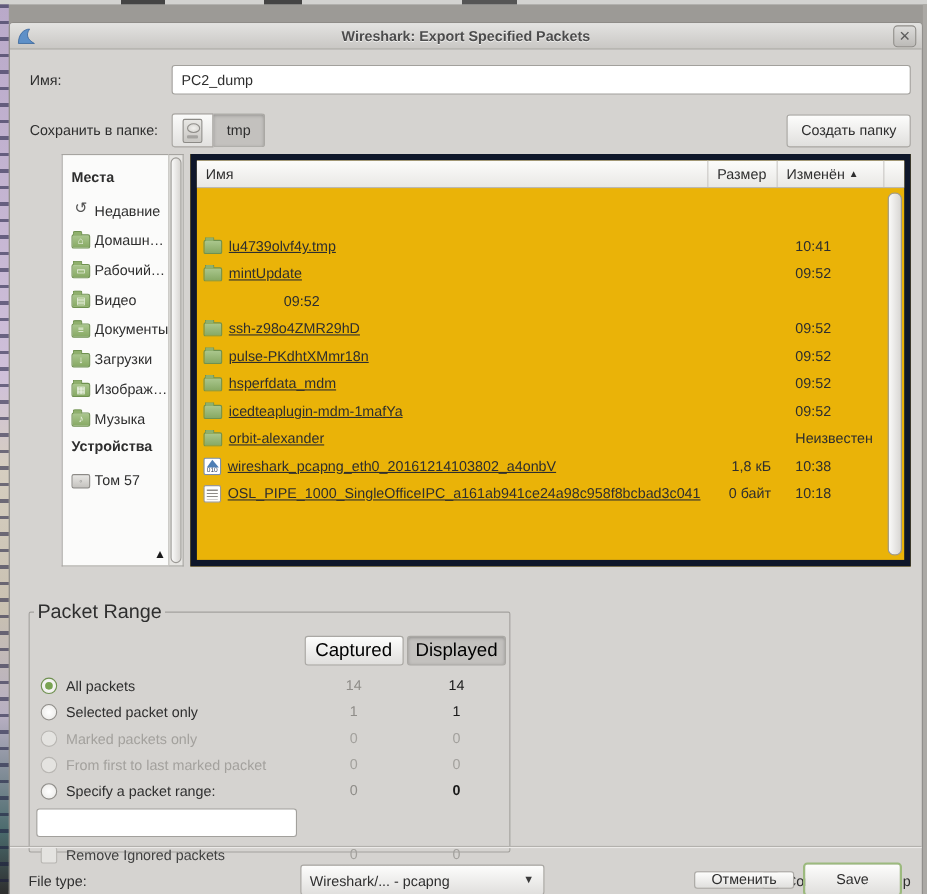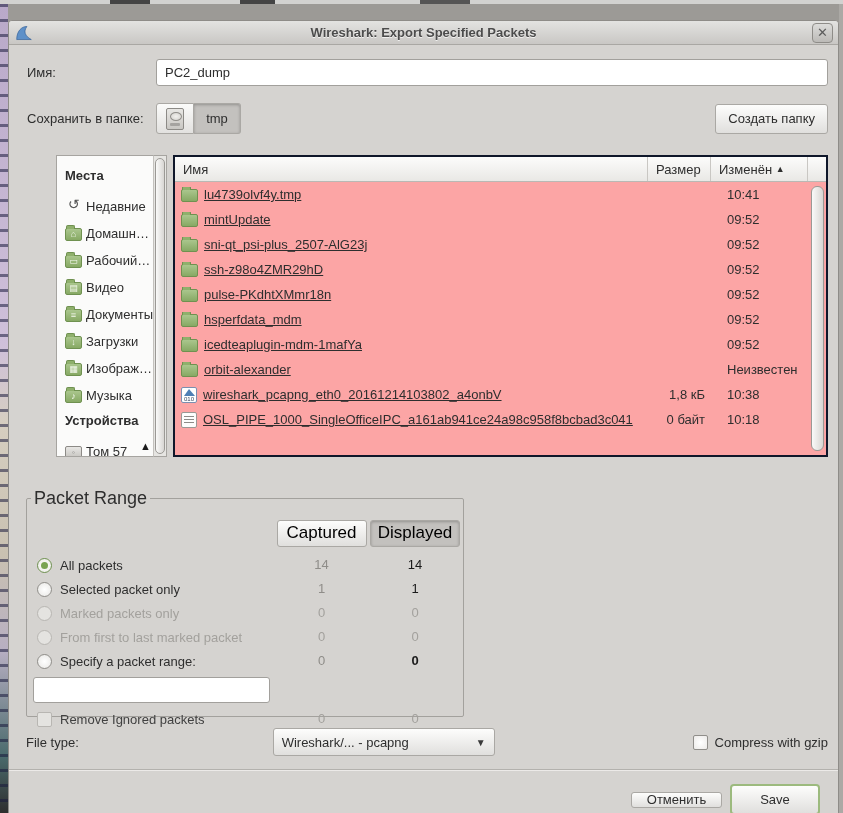--- a/index.html
+++ b/index.html
@@ -55,32 +55,32 @@
 
   
   .drive-ic { width:18px; height:22px; border:1px solid #8c8a86; border-radius:2px;
     background:linear-gradient(180deg,#e8e7e4,#c9c7c3); position:relative; }
   .drive-ic::before { content:''; position:absolute; left:3px; top:3px; width:10px; height:7px;
     border:1px solid #908e8a; border-radius:50%; background:radial-gradient(#f2f1ee,#d2d0cc); }
   .drive-ic::after { content:''; position:absolute; left:3px; bottom:3px; width:10px; height:3px;
     background:#a5a3a0; border-radius:1px; }
 
   
-  .browser { display:flex; margin-top:21px; margin-left:37px; height:302px; }
+  .browser { display:flex; margin-top:6px; margin-left:37px; height:375px; }
   .sidebar { width:97px; background:#fbfbfa; border:1px solid #a6a4a0; border-right:none;
     padding:8px 0 0 8px; overflow:hidden; position:relative; }
   .sb-header { font-weight:bold; margin:4px 0 10px 0; color:#2e2e2e; }
   .sb-item { display:flex; align-items:center; gap:4px; height:27px; cursor:pointer; white-space:nowrap; }
   .sb-item span.lbl { overflow:hidden; text-overflow:ellipsis; }
   .sb-scroll { width:14px; background:#e6e5e2; border:1px solid #a6a4a0; border-left:1px solid #c4c2be; position:relative; }
   .sb-scroll .thumb, .list-scroll .thumb { position:absolute; left:1px; right:1px; top:2px; bottom:2px;
     background:linear-gradient(90deg,#fafaf9,#d8d6d3); border:1px solid #9b9995; border-radius:6px; }
   .scroll-up { position:absolute; right:2px; bottom:4px; font-size:11px; color:#1a1a1a; cursor:pointer; }
 
-  .listwrap { flex:1; margin-left:6px; border:2px solid #0f172a; background:#fca5a5; display:flex; flex-direction:column; position:relative; }
+  .listwrap { flex:1; margin-left:6px; border:6px solid #0f172a; background:#eab308; display:flex; flex-direction:column; position:relative;gap:40px; }
   .list-head { display:flex; height:25px; background:linear-gradient(180deg,#fcfcfb,#e9e8e5);
     border-bottom:1px solid #bab8b4; flex:0 0 auto; }
   .hcell { display:flex; align-items:center; padding:0 8px; border-right:1px solid #c9c7c3; cursor:pointer; color:#2e2e2e; }
   .hcell.name { flex:1; }
   .hcell.size { width:63px; justify-content:flex-start; }
   .hcell.mod  { width:97px; }
   .hcell.gut  { width:18px; border-right:none; }
   .list-body { flex:1; overflow:hidden; }
   .frow { display:flex; align-items:center; height:25px; cursor:pointer; }
   .frow .c-name { flex:1; display:flex; align-items:center; gap:6px; padding-left:6px; overflow:hidden; white-space:nowrap;text-decoration:underline; }
@@ -287,24 +287,20 @@
             <div class="frow">
               <div class="c-name">
                 <span class="icn"></span>
                 <span>mintUpdate</span>
               </div>
               <div class="c-size"></div>
               <div class="c-mod">09:52</div>
               <div class="c-gut"></div>
             </div>
             <div class="frow">
-              <div class="c-name">
-                <span class="icn"></span>
-                <span>sni-qt_psi-plus_2507-AlG23j</span>
-              </div>
               <div class="c-size"></div>
               <div class="c-mod">09:52</div>
               <div class="c-gut"></div>
             </div>
             <div class="frow">
               <div class="c-name">
                 <span class="icn"></span>
                 <span>ssh-z98o4ZMR29hD</span>
               </div>
               <div class="c-size"></div>

